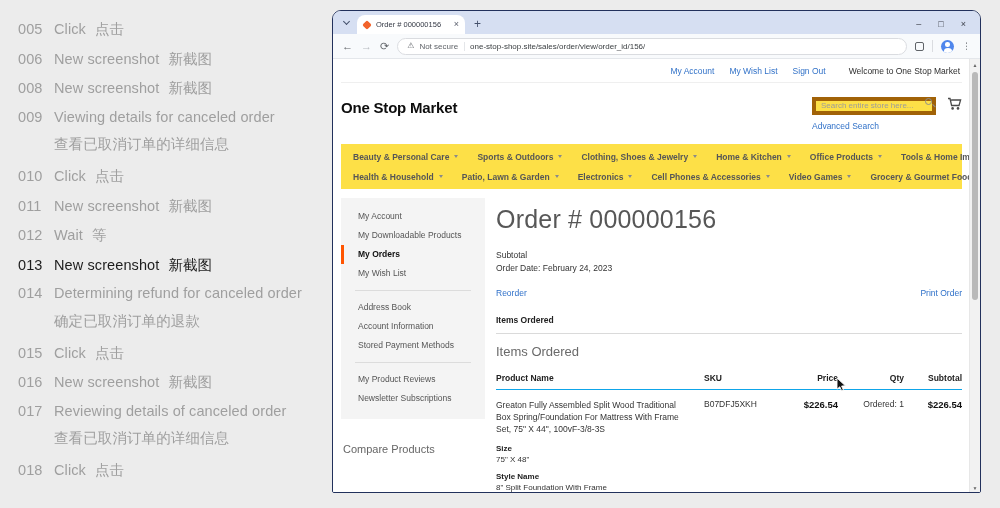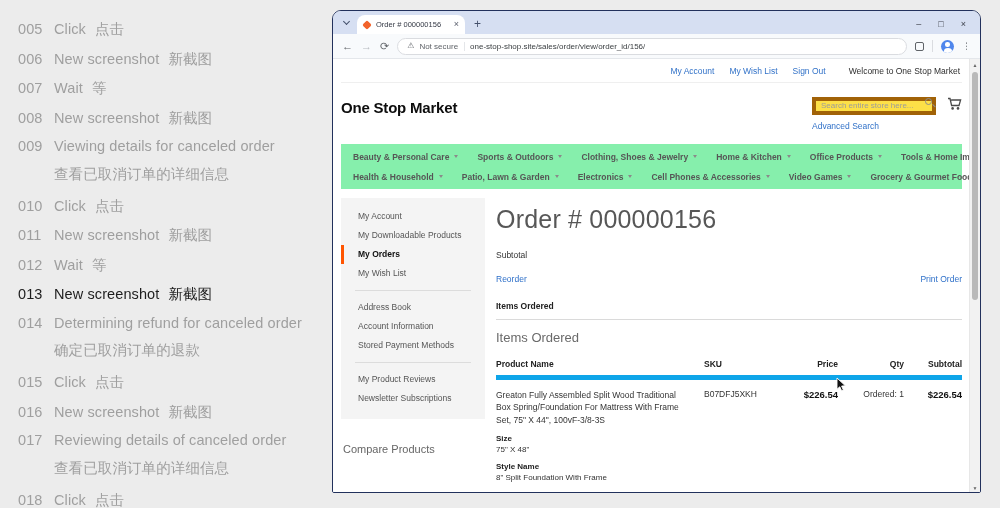--- a/index.html
+++ b/index.html
@@ -59,21 +59,21 @@
   .searchrow { display:flex; align-items:center; }
   .searchbox { position:relative; flex:1; }
   .searchbox input { width:100%; height:18px; border:4px solid #a16207; background:#fde047; font-size:8px; color:#555;
                      padding:0 16px 0 5px; font-family:"Liberation Sans", sans-serif; }
   .searchbox input::placeholder { color:#9c9c9c; }
   .mag { position:absolute; right:4px; top:4px; width:7px; height:7px; border:1.2px solid #8e8e8e; border-radius:50%; }
   .mag::after { content:""; position:absolute; left:5.5px; top:5.5px; width:3.5px; height:1.2px; background:#8e8e8e; transform:rotate(45deg); }
   .cart { margin-left:11px; flex:none; }
   .advsearch { display:inline-block; font-size:8.5px; color:#3272c8; text-decoration:none; margin-top:5px; }
 
-  .mainnav { background:#86efac; padding:8px 12px 7px; margin-top:2px; }
+  .mainnav { background:#fde047; padding:8px 12px 7px; margin-top:2px; }
   .navrow { display:flex; gap:19px; }
   .navrow + .navrow { margin-top:10px; }
   .nav-item { font-size:8.5px; font-weight:bold; color:#565656; white-space:nowrap; display:flex; align-items:center; }
   .caret { width:0; height:0; border-left:2.6px solid transparent; border-right:2.6px solid transparent; border-top:3.2px solid #8a8a8a; margin-left:5px; }
 
   .content { display:flex; gap:11px; margin-top:9px; }
   .sidecol { width:144px; flex:none; }
   .sideblock { background:#f4f4f4; padding:9px 0 11px; }
   .s-item { font-size:8.5px; color:#555; padding:4.5px 14px; border-left:3px solid transparent; }
   .s-item.cur { font-weight:bold; color:#101010; border-left:3px solid #ff5501; }
@@ -85,21 +85,21 @@
   .maincol { flex:1; min-width:0; }
   .ord-title { font-size:25px; font-weight:300; color:#575757; margin:7px 0 15px; letter-spacing:.2px; }
   .ord-status { font-size:8.5px; color:#333; line-height:1.6; }
   .ord-actions { display:flex; justify-content:space-between; margin:12px 0 11px; }
   .ord-actions a { font-size:8.5px; color:#2e70c9; text-decoration:none; }
   .ord-tab { border-bottom:1px solid #dadada; padding-bottom:6px; }
   .ord-tab span { font-size:8.5px; font-weight:bold; color:#222; }
   .sec-title { font-size:13px; font-weight:400; color:#6a6a6a; margin:10px 0 9px; }
 
   .tbl-head, .tbl-row { display:flex; align-items:flex-start; }
-  .tbl-head { padding:5px 0 6px; border-bottom:5px solid #0ea5e9; }
+  .tbl-head { padding:5px 0 6px; border-bottom:1px solid #0ea5e9; }
   .tbl-head span { font-size:8.5px; font-weight:bold; color:#222; }
   .c-name { flex:1; min-width:0; padding-right:14px; }
   .c-sku { width:72px; flex:none; }
   .c-price { width:62px; flex:none; text-align:right; }
   .c-qty { width:66px; flex:none; text-align:right; }
   .c-sub { width:58px; flex:none; text-align:right; }
   .tbl-row { padding:9px 0 11px; border-bottom:1px solid #e3e3e3; }
   .p-name { font-size:8.5px; color:#333; line-height:1.45; }
   .p-opt { margin-top:8px; }
   .p-opt b { display:block; font-size:8px; color:#222; }
@@ -117,21 +117,20 @@
 
   
   .cursor { position:absolute; left:835px; top:377px; z-index:50; }
 </style>
 </head>
 <body>
 
 <div class="steps">
   <div class="step"><span class="num">005</span><span class="en">Click</span><span class="zh">点击</span></div>
   <div class="step"><span class="num">006</span><span class="en">New screenshot</span><span class="zh">新截图</span></div>
-  <div class="step"><span class="num">007</span><span class="en">Wait</span><span class="zh">等</span></div>
   <div class="step"><span class="num">008</span><span class="en">New screenshot</span><span class="zh">新截图</span></div>
   <div class="step"><span class="num">009</span><span class="en">Viewing details for canceled order</span><span class="zh"></span><div class="line2">查看已取消订单的详细信息</div></div>
   <div class="step"><span class="num">010</span><span class="en">Click</span><span class="zh">点击</span></div>
   <div class="step"><span class="num">011</span><span class="en">New screenshot</span><span class="zh">新截图</span></div>
   <div class="step"><span class="num">012</span><span class="en">Wait</span><span class="zh">等</span></div>
   <div class="step current"><span class="num">013</span><span class="en">New screenshot</span><span class="zh">新截图</span></div>
   <div class="step"><span class="num">014</span><span class="en">Determining refund for canceled order</span><span class="zh"></span><div class="line2">确定已取消订单的退款</div></div>
   <div class="step"><span class="num">015</span><span class="en">Click</span><span class="zh">点击</span></div>
   <div class="step"><span class="num">016</span><span class="en">New screenshot</span><span class="zh">新截图</span></div>
   <div class="step"><span class="num">017</span><span class="en">Reviewing details of canceled order</span><span class="zh"></span><div class="line2">查看已取消订单的详细信息</div></div>
@@ -277,20 +276,21 @@
             <h3>Compare Products</h3>
             <p>You have no items to compare.</p>
           </div>
 
         </div>
 
         <div class="maincol">
           <div class="ord-title">Order # 000000156</div>
           <div class="ord-status">
             <div>Subtotal</div>
+            <div>Order Date: February 24, 2023</div>
           </div>
           <div class="ord-actions">
             <a href="#">Reorder</a>
             <a href="#">Print Order</a>
           </div>
           <div class="ord-tab"><span>Items Ordered</span></div>
           <div class="sec-title">Items Ordered</div>
 
           <div class="tbl-head">
             <span class="c-name">Product Name</span>

